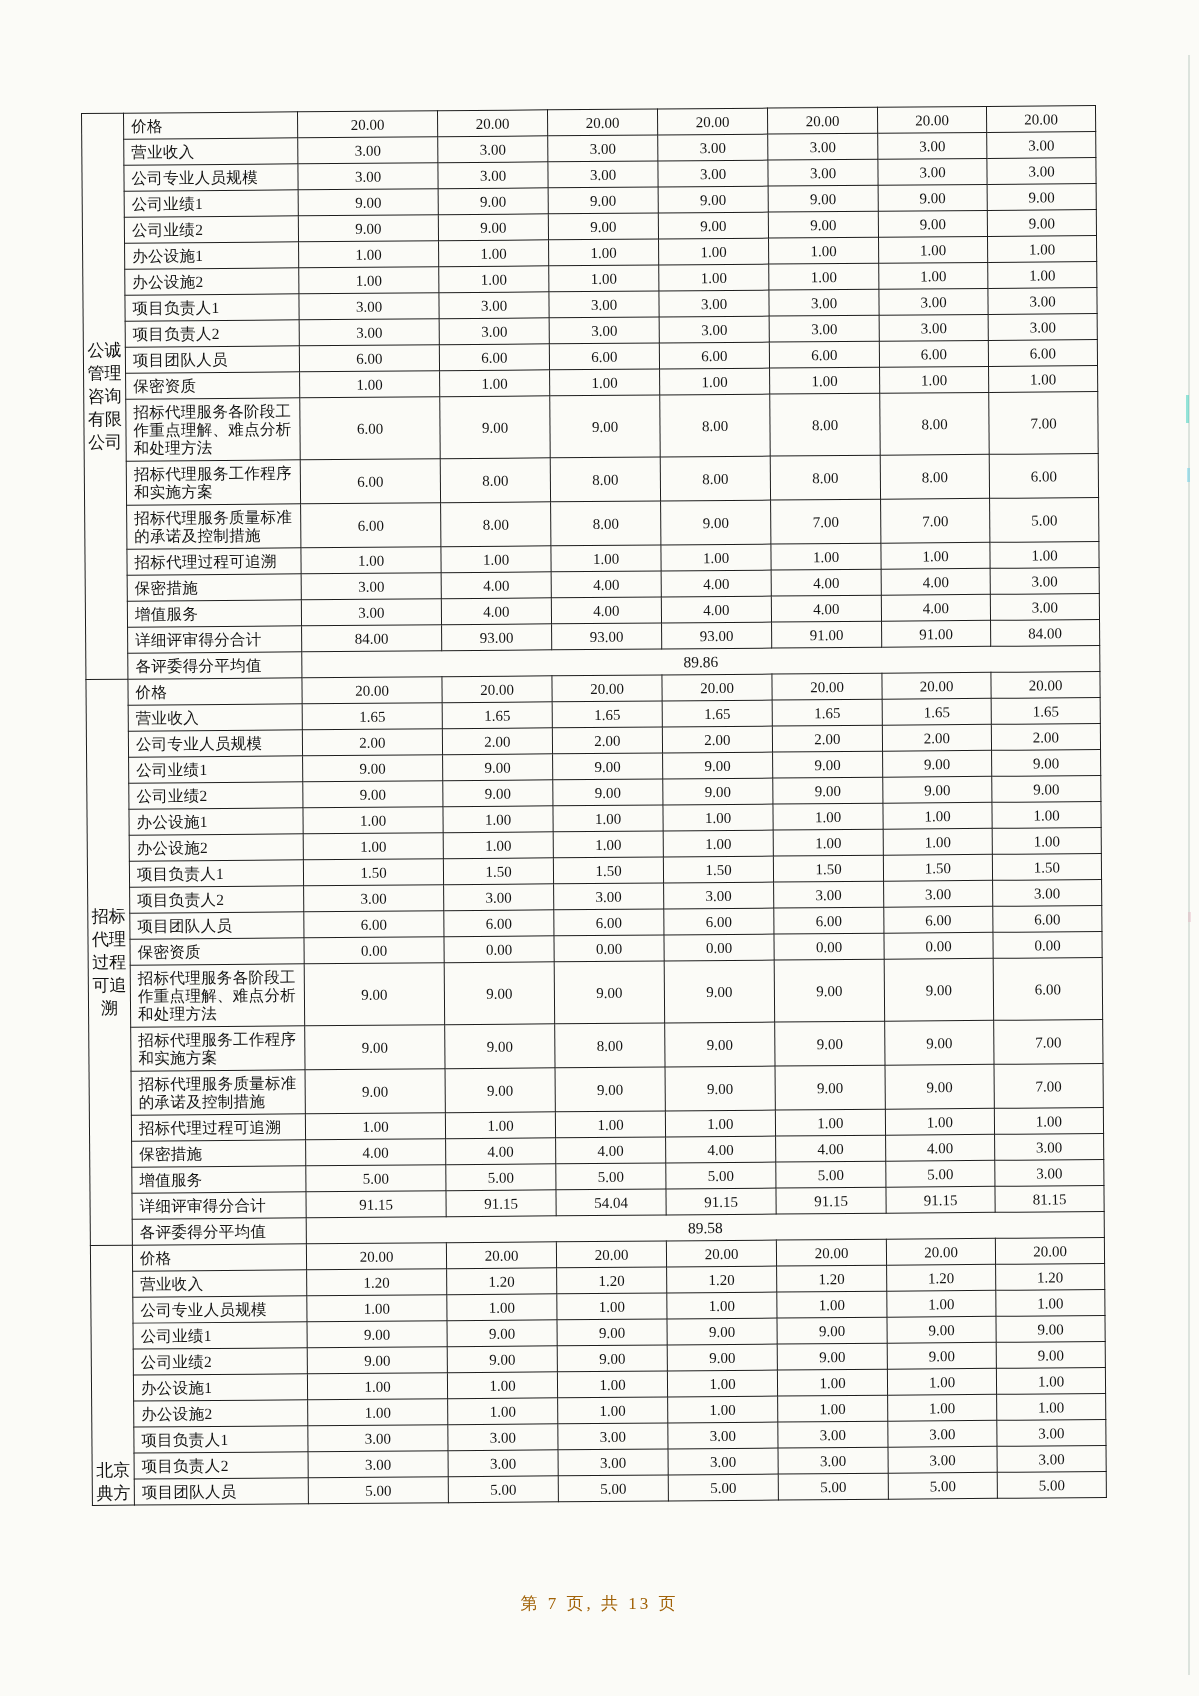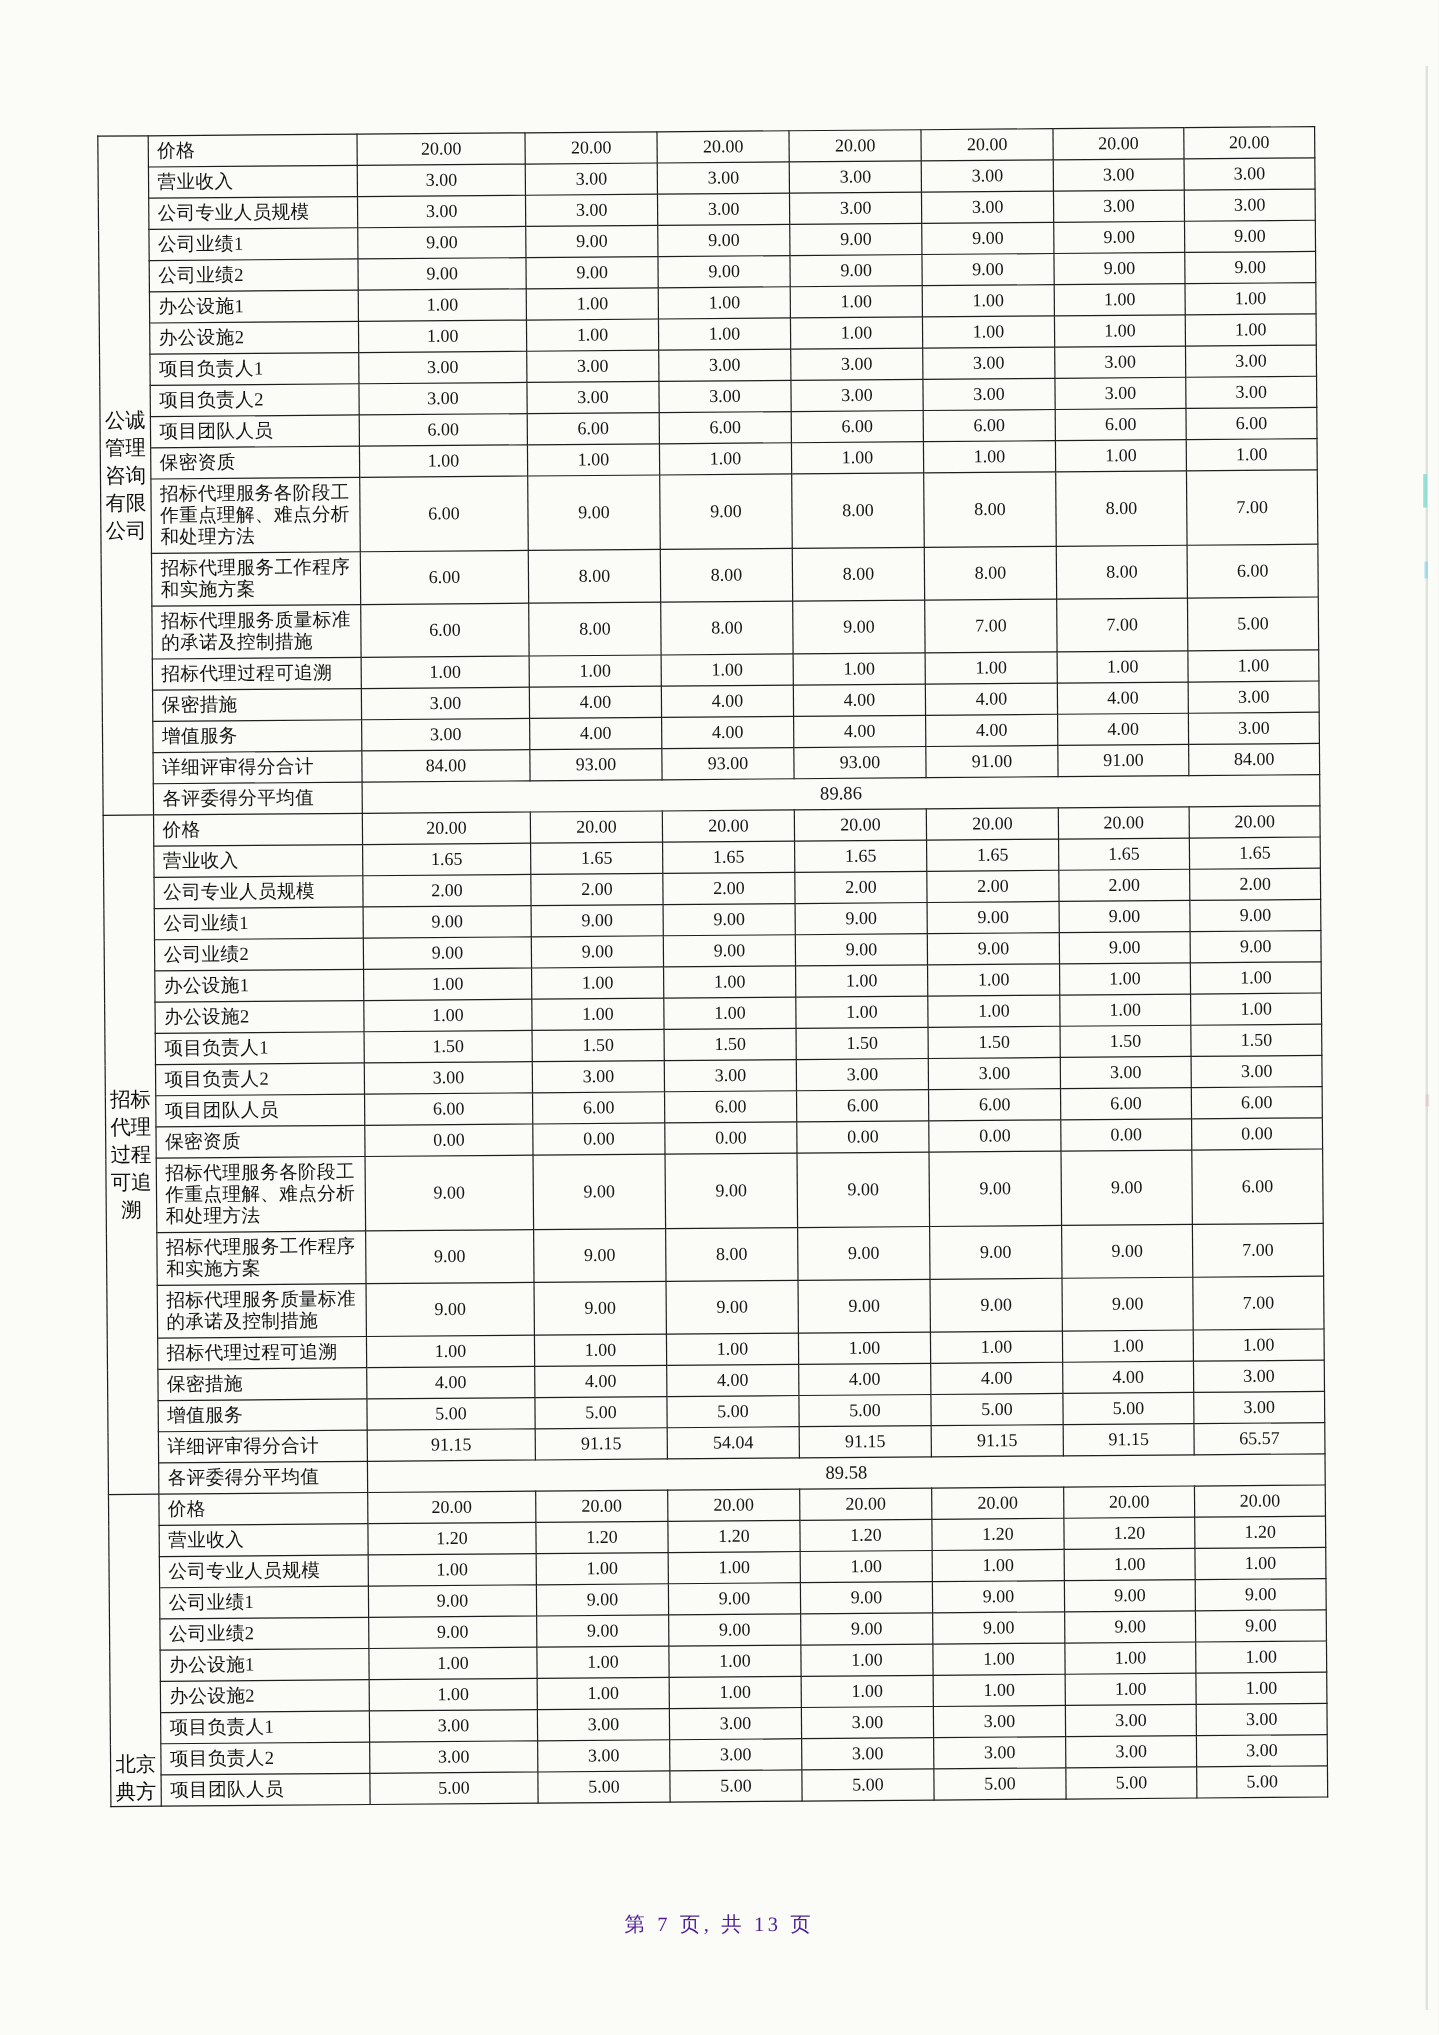--- a/index.html
+++ b/index.html
@@ -104,21 +104,21 @@
   }
 
   .footer {
     position: absolute;
     top: 1592px;
     left: 0;
     width: 100%;
     text-align: center;
     font-size: 17px;
     letter-spacing: 3px;
-    color: #4c1d95;
+    color: #a16207;
   }
 </style>
 </head>
 <body>
 
 <div class="page">
 
   <div class="table-wrap">
     <table class="eval">
       <colgroup>
@@ -494,21 +494,21 @@
             <td class="score">3.00</td>
           </tr>
           <tr>
             <td class="crit">详细评审得分合计</td>
             <td class="score">91.15</td>
             <td class="score">91.15</td>
             <td class="score">54.04</td>
             <td class="score">91.15</td>
             <td class="score">91.15</td>
             <td class="score">91.15</td>
-            <td class="score">65.57</td>
+            <td class="score">81.15</td>
           </tr>
           <tr>
             <td class="crit">各评委得分平均值</td>
             <td class="avg" colspan="7">89.58</td>
           </tr>
           <tr>
             <td class="company clipped" rowspan="10">
               <div class="clip-box">北京典方建设</div>
             </td>
             <td class="crit">价格</td>

